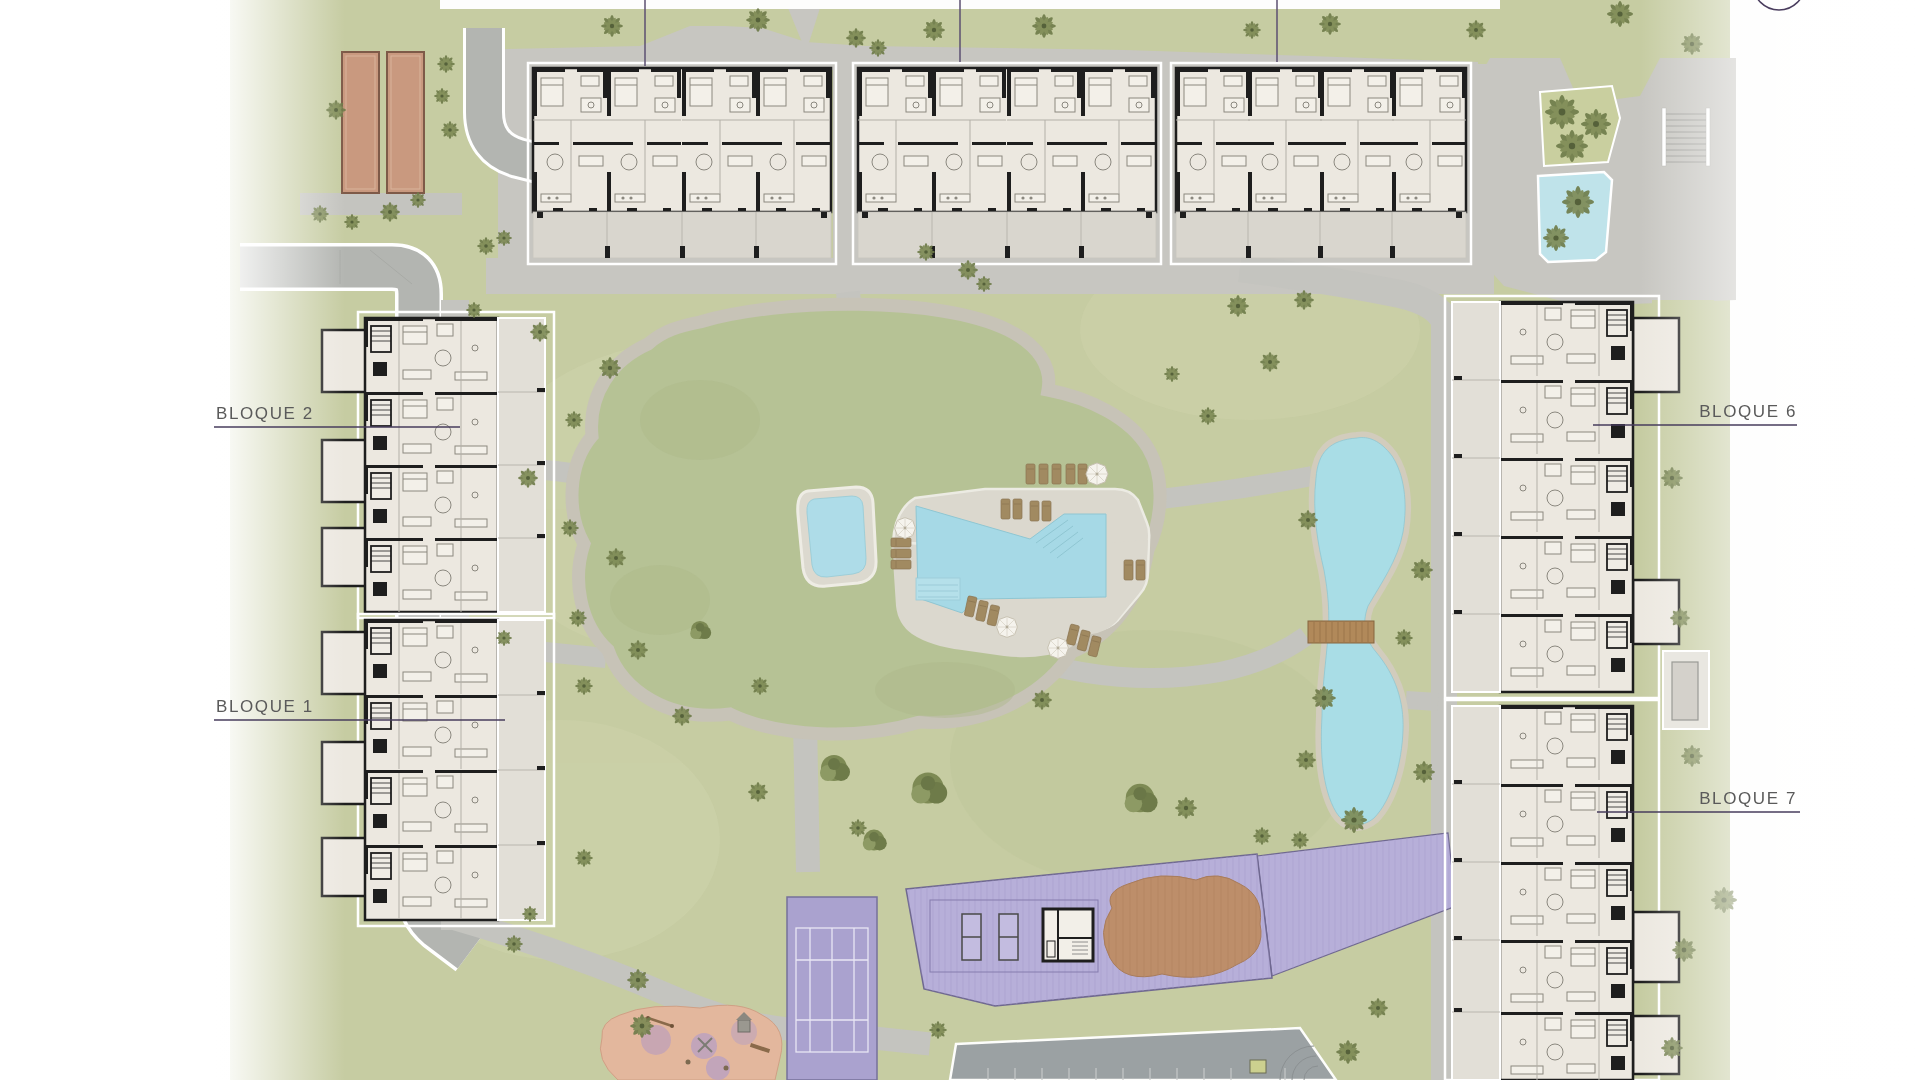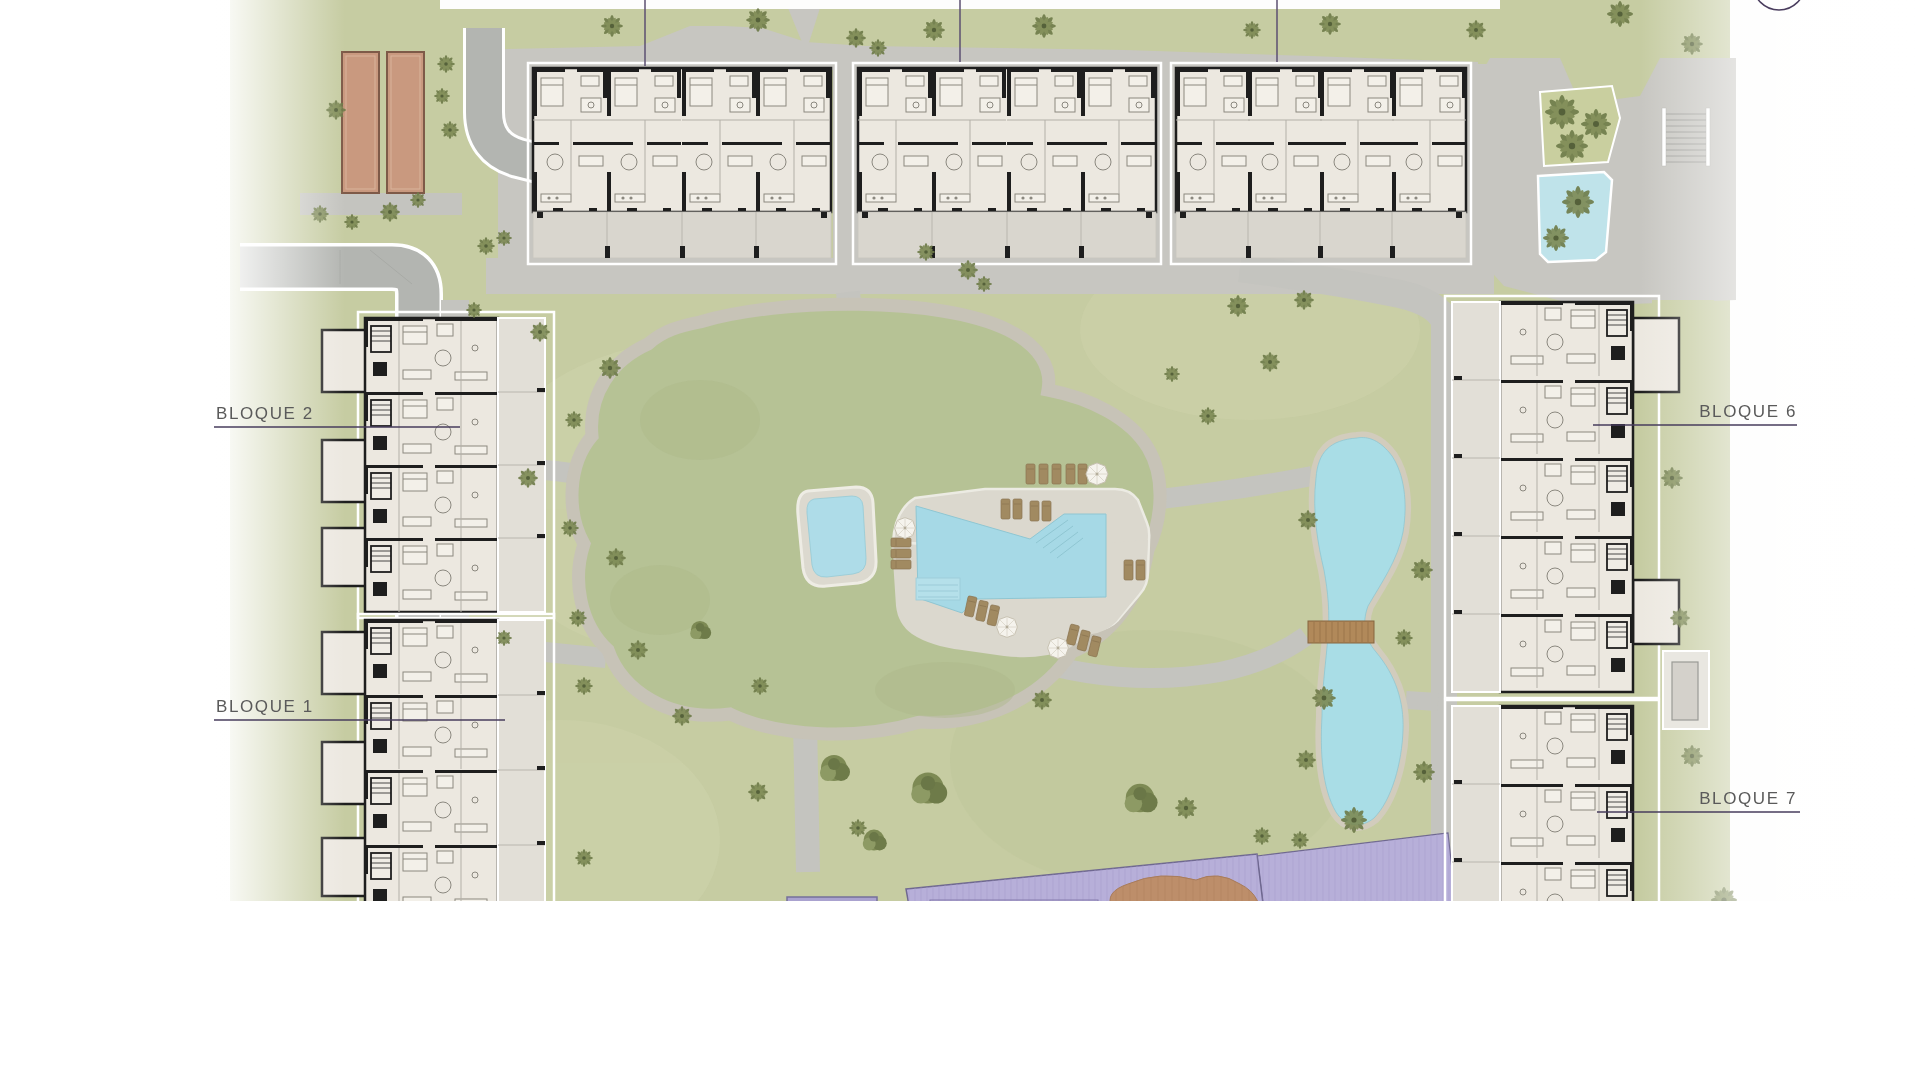--- a/index.html
+++ b/index.html
@@ -1,16 +1,16 @@
 <!DOCTYPE html>
 <html><head>
 <meta charset="utf-8">
 <style>
   html,body{margin:0;padding:0;background:#ffffff;}
-  #stage{position:relative;width:1920px;height:901px;overflow:hidden;background:#f9a8d4;
+  #stage{position:relative;width:1920px;height:1080px;overflow:hidden;background:#f9a8d4;
          font-family:"Liberation Sans",sans-serif;}
   svg{display:block;}
   text.blk{font-family:"Liberation Sans",sans-serif;font-size:17px;letter-spacing:1.6px;}
 </style>
 </head>
 <body>
 
 <div id="stage">
 <svg width="1920" height="1080" viewBox="0 0 1920 1080">
   <defs>

